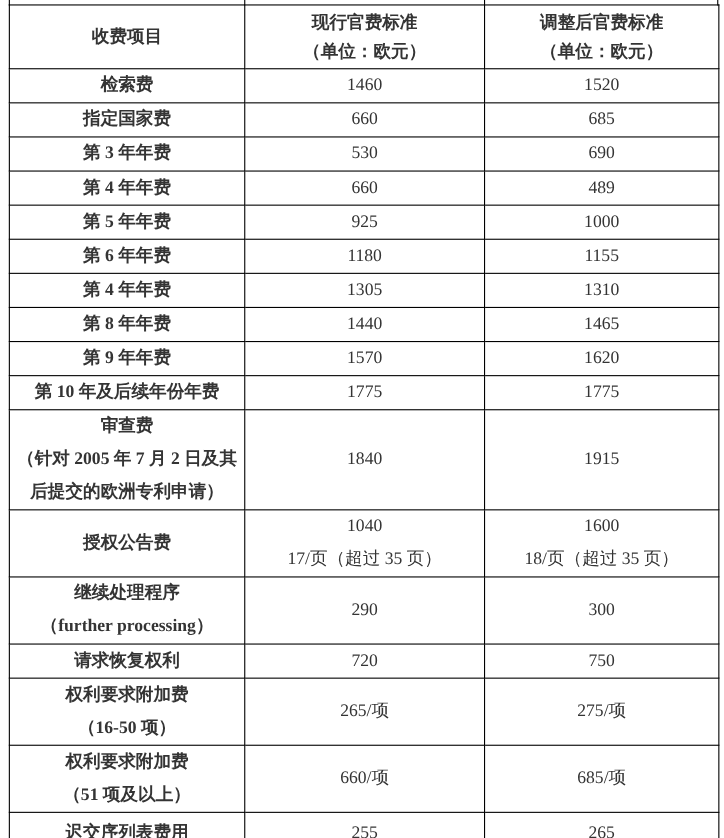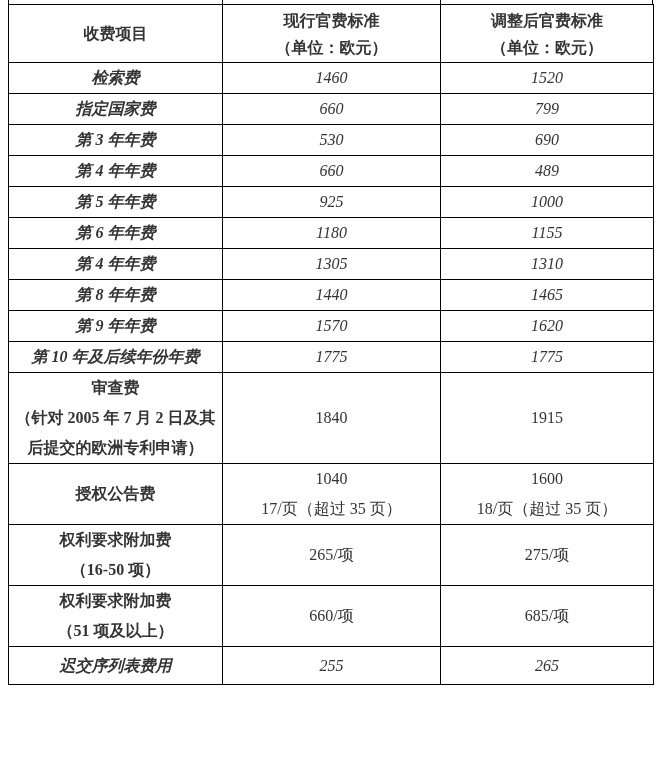--- a/index.html
+++ b/index.html
@@ -62,21 +62,21 @@
   td.label {
     font-size: 16px;
     font-weight: 700;
     line-height: 30px;
   }
   td.num {
     font-size: 16px;
     font-weight: 400;
     line-height: 30px;
   }
-  tr.lines-1 td { height: 30px; font-style: italic; }
+  tr.lines-1 td { height: 30px; }
   tr.lines-2 td { height: 61px; }
   tr.lines-3 td { height: 90px; }
   tr.last td   { height: 38px; vertical-align: top; padding-top: 4px; }
 </style>
 </head>
 <body>
 
 <div class="page">
   <div class="stub s1"></div>
   <div class="stub s2"></div>
@@ -100,21 +100,21 @@
     </thead>
     <tbody id="fee-rows">
         <tr class="lines-1">
           <td class="label">检索费</td>
           <td class="num">1460</td>
           <td class="num">1520</td>
         </tr>
         <tr class="lines-1">
           <td class="label">指定国家费</td>
           <td class="num">660</td>
-          <td class="num">799</td>
+          <td class="num">685</td>
         </tr>
         <tr class="lines-1">
           <td class="label">第 3 年年费</td>
           <td class="num">530</td>
           <td class="num">690</td>
         </tr>
         <tr class="lines-1">
           <td class="label">第 4 年年费</td>
           <td class="num">660</td>
           <td class="num">489</td>
@@ -157,20 +157,31 @@
           <td class="num">1915</td>
         </tr>
         <tr class="lines-2">
           <td class="label">授权公告费</td>
           <td class="num">1040
 17/页（超过 35 页）</td>
           <td class="num">1600
 18/页（超过 35 页）</td>
         </tr>
         <tr class="lines-2">
+          <td class="label">继续处理程序
+（further processing）</td>
+          <td class="num">290</td>
+          <td class="num">300</td>
+        </tr>
+        <tr class="lines-1">
+          <td class="label">请求恢复权利</td>
+          <td class="num">720</td>
+          <td class="num">750</td>
+        </tr>
+        <tr class="lines-2">
           <td class="label">权利要求附加费
 （16-50 项）</td>
           <td class="num">265/项</td>
           <td class="num">275/项</td>
         </tr>
         <tr class="lines-2">
           <td class="label">权利要求附加费
 （51 项及以上）</td>
           <td class="num">660/项</td>
           <td class="num">685/项</td>

